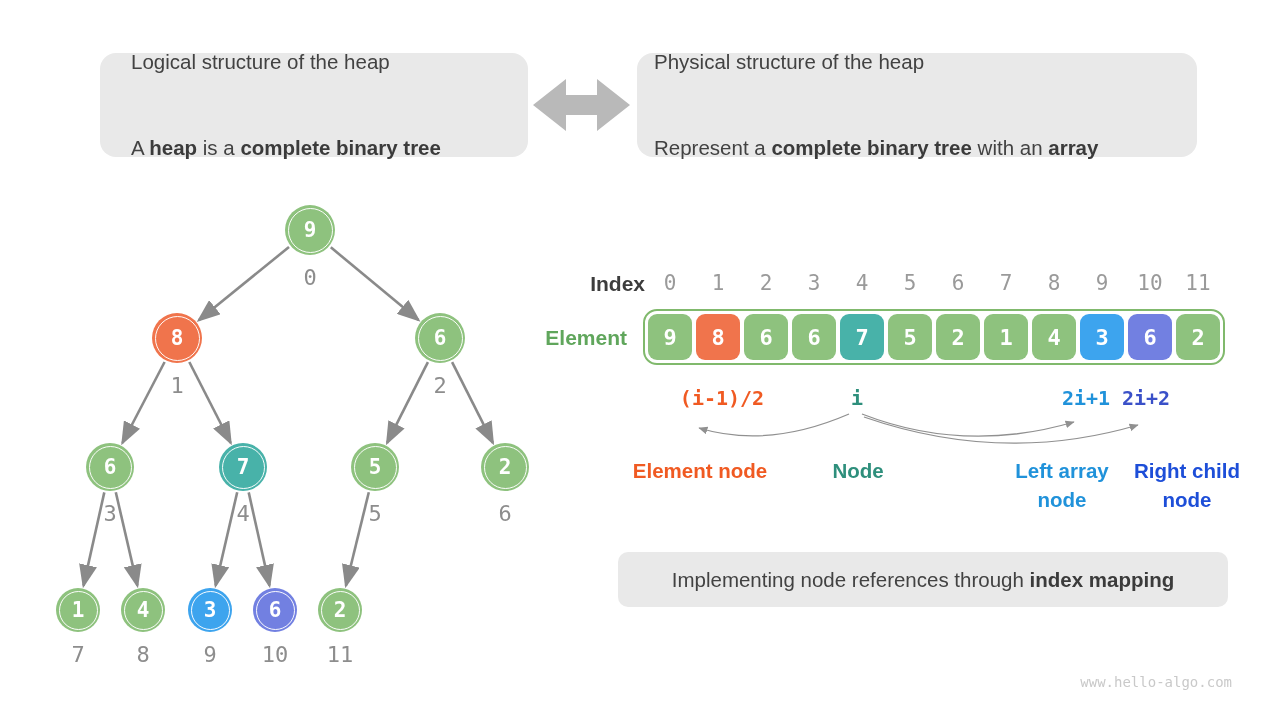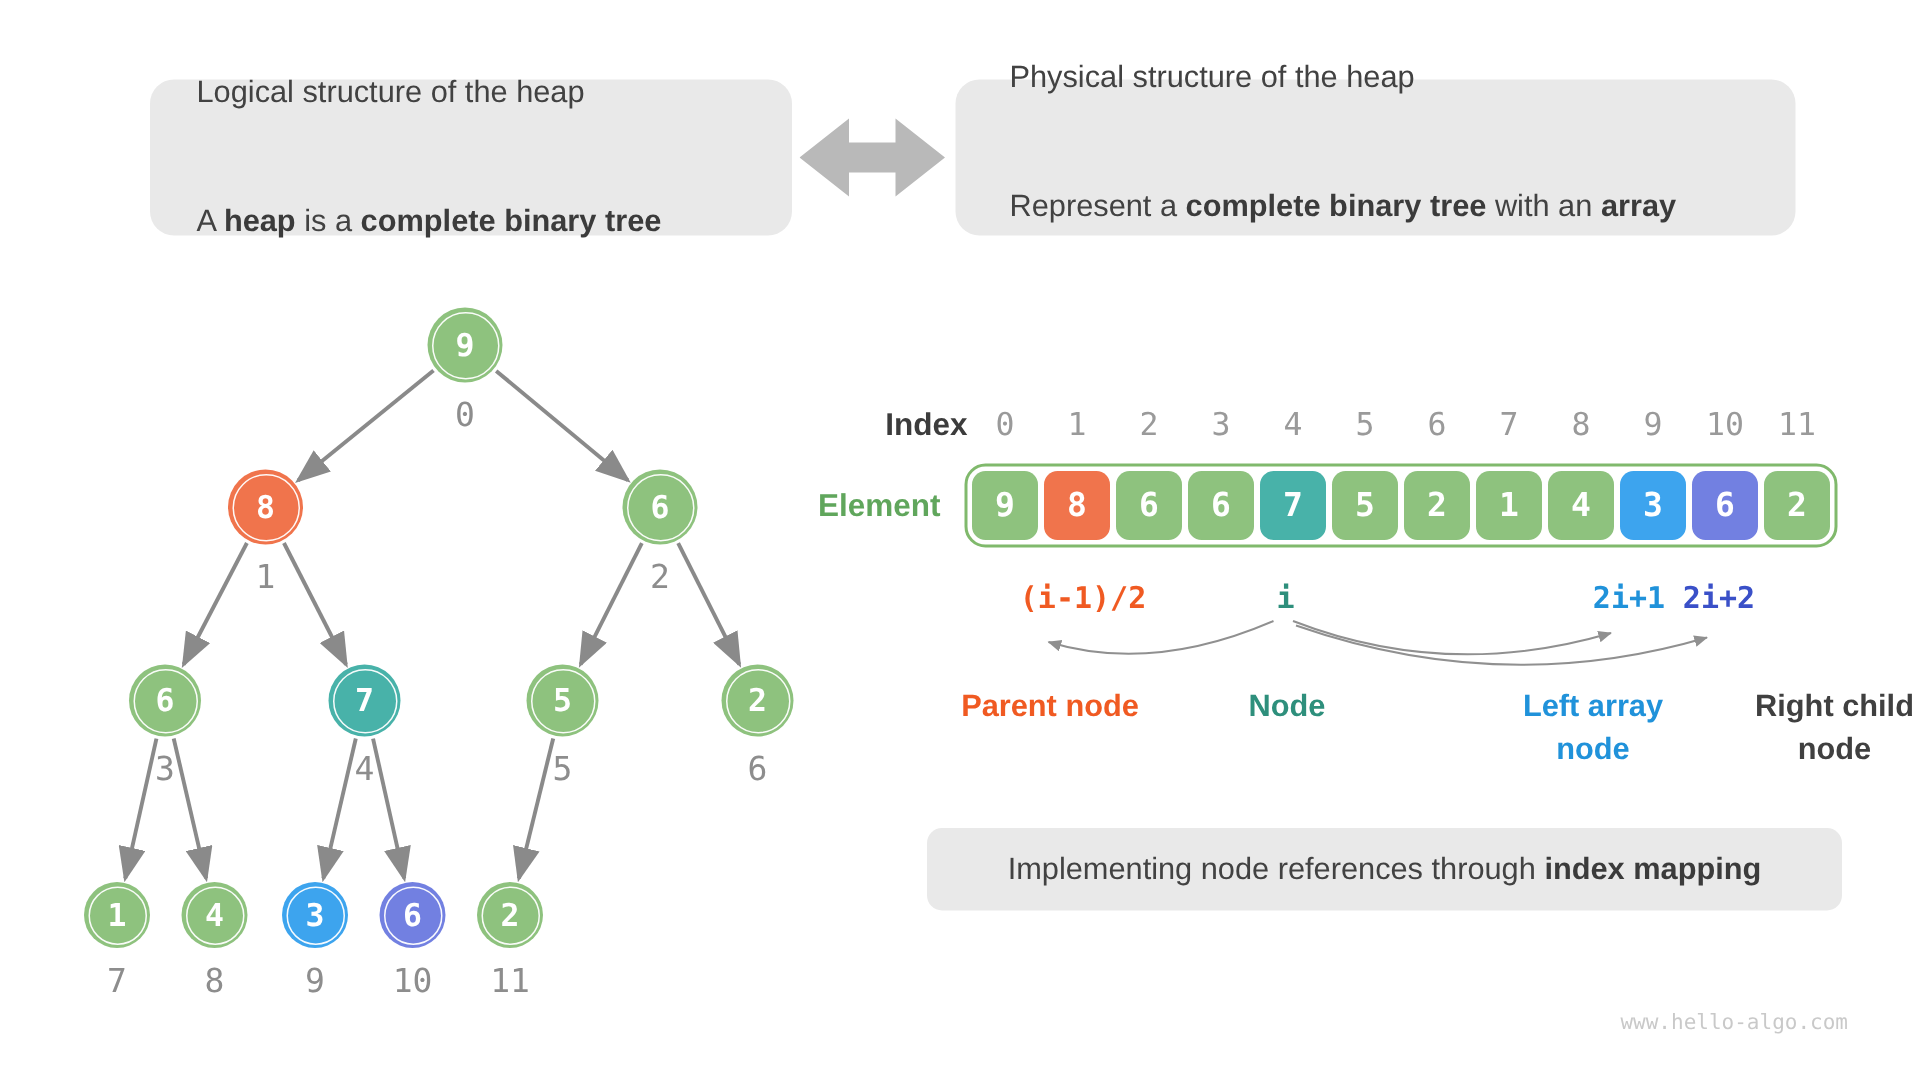--- a/index.html
+++ b/index.html
@@ -5,21 +5,21 @@
   html,body{margin:0;padding:0;background:#ffffff;}
   .canvas{position:relative;width:1280px;height:720px;background:#ffffff;overflow:hidden;
           font-family:"Liberation Sans",sans-serif;}
   svg.layer{position:absolute;left:0;top:0;pointer-events:none;}
 
   
   .gbox{position:absolute;background:#e9e9e9;border-radius:16px;display:flex;flex-direction:column;
         justify-content:center;color:#424242;font-size:20.5px;line-height:38px;gap:48px;}
   .gbox b{color:#3b3b3b;}
   #box-logical{left:100px;top:53px;width:428px;height:104px;padding:0 0 0 31px;box-sizing:border-box;}
-  #box-physical{left:637px;top:53px;width:560px;height:104px;padding:0 0 0 36px;box-sizing:border-box;justify-content:flex-end;}
+  #box-physical{left:637px;top:53px;width:560px;height:104px;padding:0 0 0 17px;box-sizing:border-box;}
   #box-footer{left:618px;top:552px;width:610px;height:55px;border-radius:10px;align-items:center;
               flex-direction:row;justify-content:center;font-size:20.5px;}
 
   
   .tnode{position:absolute;border-radius:50%;display:flex;align-items:center;justify-content:center;}
   .tnode::after{content:"";position:absolute;inset:2.5px;border:1.6px solid rgba(255,255,255,.95);border-radius:50%;}
   .tnode span{color:#fff;font-family:"DejaVu Sans Mono",monospace;font-weight:bold;font-size:21px;}
   .tlabel{position:absolute;transform:translateX(-50%);color:#8d8d8d;
           font-family:"DejaVu Sans Mono",monospace;font-size:22px;line-height:22px;}
 
@@ -199,24 +199,24 @@
       </div>
     </div>
 
   <div id="formulas">
       <div class="formula" style="left: 722px; color: rgb(240, 90, 34);">(i-1)/2</div>
       <div class="formula" style="left: 857px; color: rgb(46, 143, 124);">i</div>
       <div class="formula" style="left: 1086px; color: rgb(32, 146, 218);">2i+1</div>
       <div class="formula" style="left: 1146px; color: rgb(58, 80, 200);">2i+2</div>
     </div>
   <div id="maplabels">
-      <div class="maplabel" style="left: 700px; color: rgb(240, 90, 34);"><span>Parent node</span></div>
+      <div class="maplabel" style="left: 700px; color: rgb(240, 90, 34);"><span>Element node</span></div>
       <div class="maplabel" style="left: 858px; color: rgb(46, 143, 124);"><span>Node</span></div>
       <div class="maplabel" style="left: 1062px; color: rgb(32, 146, 218);"><span>Left array</span><br><span>node</span></div>
-      <div class="maplabel" style="left: 1187px; color: #404040; margin-left: 36px;"><span>Right child</span><br><span>node</span></div>
+      <div class="maplabel" style="left: 1187px; color: #1d4ed8;"><span>Right child</span><br><span>node</span></div>
     </div>
 
   <div class="gbox" id="box-footer">
     <div><span>Implementing node references through </span><b>index mapping</b></div>
   </div>
 
   <div id="watermark">www.hello-algo.com</div>
 </div>
 
 </body></html>

